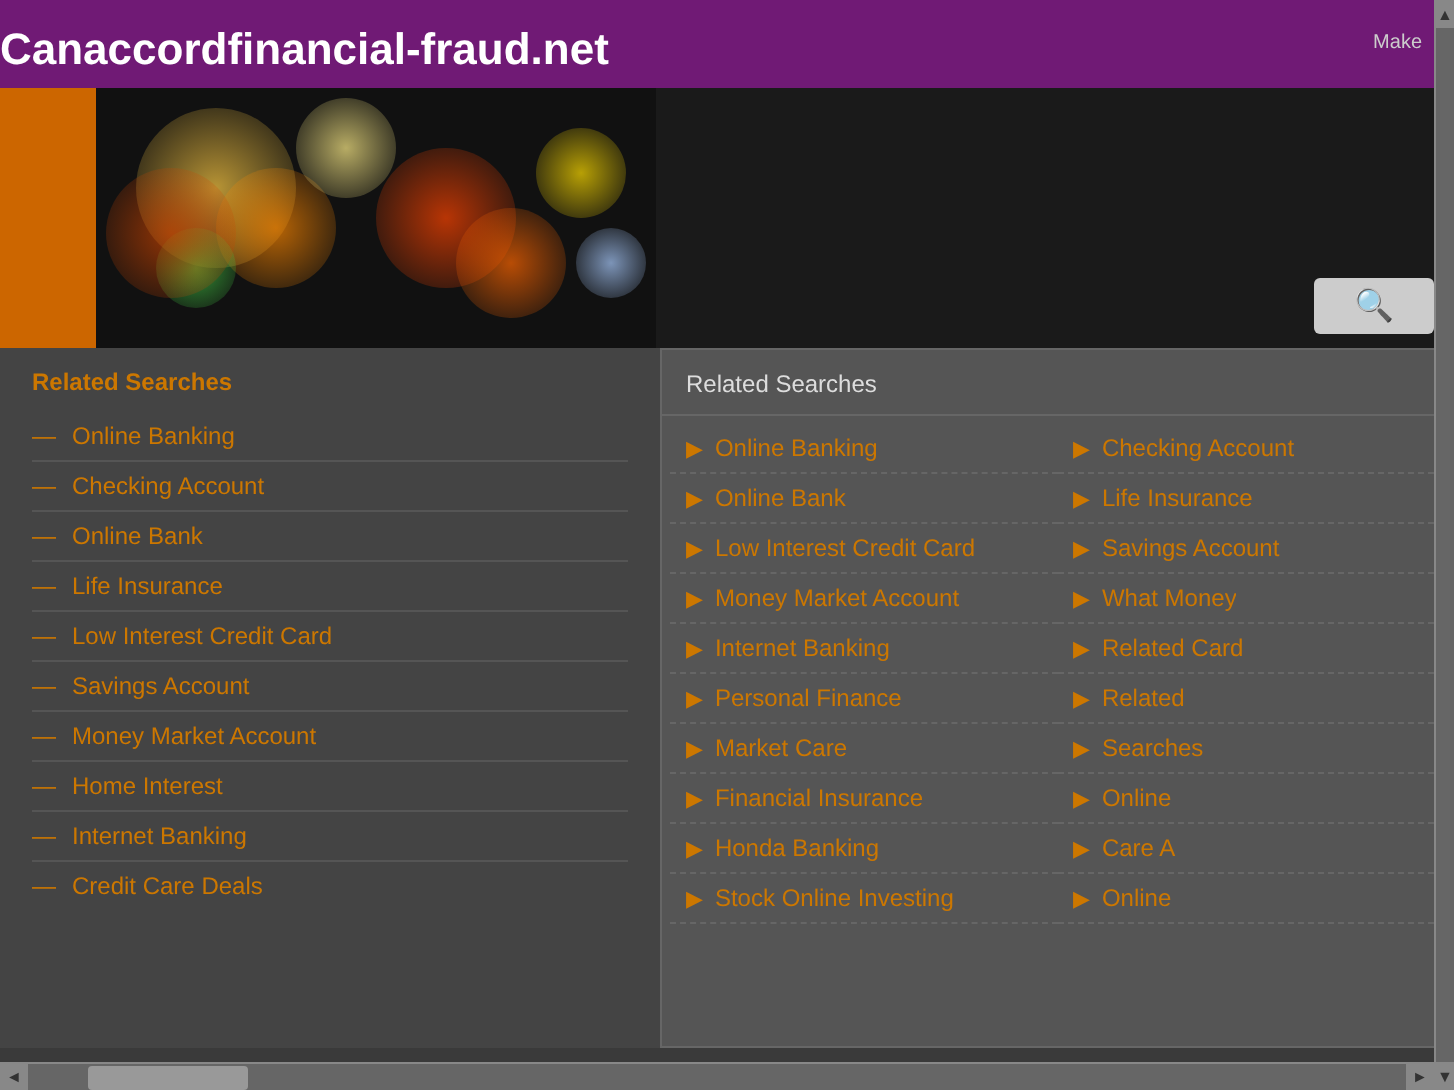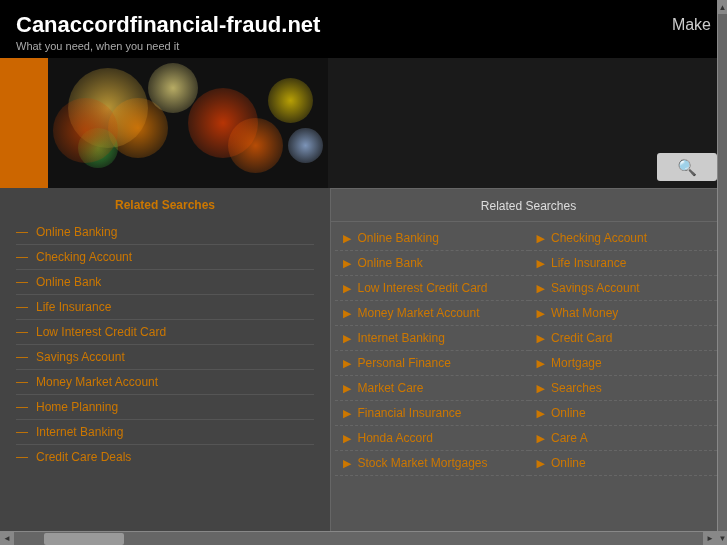--- a/index.html
+++ b/index.html
@@ -7,39 +7,39 @@
       width: 727px;
       height: 545px;
       overflow: hidden;
       font-family: Arial, sans-serif;
       background: #3a3a3a;
       position: relative;
     }
 
     
     #header {
-      background: #000000;
-      padding: 12px 16px 6px 16px;
+      background: #701a75;
+      padding: 12px 16px 6px 0;
       display: flex;
       align-items: flex-start;
       justify-content: space-between;
     }
     #header-left h1 {
       color: #ffffff;
       font-size: 22px;
       font-weight: bold;
     }
     #header-left p {
       color: #aaaaaa;
       font-size: 11px;
       margin-top: 2px;
     }
     #header-right {
       color: #cccccc;
-      font-size: 16px;
+      font-size: 10px;
       margin-top: 4px;
     }
 
     
     #banner {
       width: 100%;
       height: 130px;
       background: #1a1a1a;
       position: relative;
       overflow: hidden;
@@ -79,21 +79,20 @@
       display: flex;
       align-items: center;
       justify-content: center;
     }
 
     
     #main {
       display: flex;
       height: calc(545px - 65px - 130px);
       min-height: 350px;
-      text-align: center;
     }
 
     
     #sidebar {
       width: 330px;
       background: #444444;
       padding: 10px 16px;
       flex-shrink: 0;
       overflow: hidden;
     }
@@ -238,21 +237,20 @@
       background: #999;
       border-radius: 2px;
     }
   </style>
 </head>
 <body>
 
 <div id="header">
   <div id="header-left">
     <h1>Canaccordfinancial-fraud.net</h1>
-    <p>What you need, when you need it</p>
   </div>
   <div id="header-right">Make</div>
 </div>
 
 <div id="banner">
   <div class="banner-orange-bar"></div>
   <div class="bokeh-container">
 
     <div class="bokeh-circle" style="width:80px;height:80px;background:radial-gradient(circle,#ffcc44,transparent);left:20px;top:10px;"></div>
     <div class="bokeh-circle" style="width:60px;height:60px;background:radial-gradient(circle,#ff8800,transparent);left:60px;top:40px;"></div>
@@ -298,21 +296,21 @@
     <div class="sidebar-item">
       <span class="sidebar-arrow">—</span>
       <span class="sidebar-link">Savings Account</span>
     </div>
     <div class="sidebar-item">
       <span class="sidebar-arrow">—</span>
       <span class="sidebar-link">Money Market Account</span>
     </div>
     <div class="sidebar-item">
       <span class="sidebar-arrow">—</span>
-      <span class="sidebar-link">Home Planning</span>
+      <span class="sidebar-link">Home Interest</span>
     </div>
     <div class="sidebar-item">
       <span class="sidebar-arrow">—</span>
       <span class="sidebar-link">Internet Banking</span>
     </div>
     <div class="sidebar-item">
       <span class="sidebar-arrow">—</span>
       <span class="sidebar-link">Credit Care Deals</span>
     </div>
   </div>
@@ -357,30 +355,30 @@
         <span class="related-item-icon">▶</span>
         <span class="related-item-text">What Money</span>
       </div>
 
       <div class="related-item">
         <span class="related-item-icon">▶</span>
         <span class="related-item-text">Internet Banking</span>
       </div>
       <div class="related-item">
         <span class="related-item-icon">▶</span>
-        <span class="related-item-text">Credit Card</span>
+        <span class="related-item-text">Related Card</span>
       </div>
 
       <div class="related-item">
         <span class="related-item-icon">▶</span>
         <span class="related-item-text">Personal Finance</span>
       </div>
       <div class="related-item">
         <span class="related-item-icon">▶</span>
-        <span class="related-item-text">Mortgage</span>
+        <span class="related-item-text">Related</span>
       </div>
 
       <div class="related-item">
         <span class="related-item-icon">▶</span>
         <span class="related-item-text">Market Care</span>
       </div>
       <div class="related-item">
         <span class="related-item-icon">▶</span>
         <span class="related-item-text">Searches</span>
       </div>
@@ -389,30 +387,30 @@
         <span class="related-item-icon">▶</span>
         <span class="related-item-text">Financial Insurance</span>
       </div>
       <div class="related-item">
         <span class="related-item-icon">▶</span>
         <span class="related-item-text">Online</span>
       </div>
 
       <div class="related-item">
         <span class="related-item-icon">▶</span>
-        <span class="related-item-text">Honda Accord</span>
+        <span class="related-item-text">Honda Banking</span>
       </div>
       <div class="related-item">
         <span class="related-item-icon">▶</span>
         <span class="related-item-text">Care A</span>
       </div>
 
       <div class="related-item">
         <span class="related-item-icon">▶</span>
-        <span class="related-item-text">Stock Market Mortgages</span>
+        <span class="related-item-text">Stock Online Investing</span>
       </div>
       <div class="related-item">
         <span class="related-item-icon">▶</span>
         <span class="related-item-text">Online</span>
       </div>
 
     </div>
   </div>
 
 </div>

